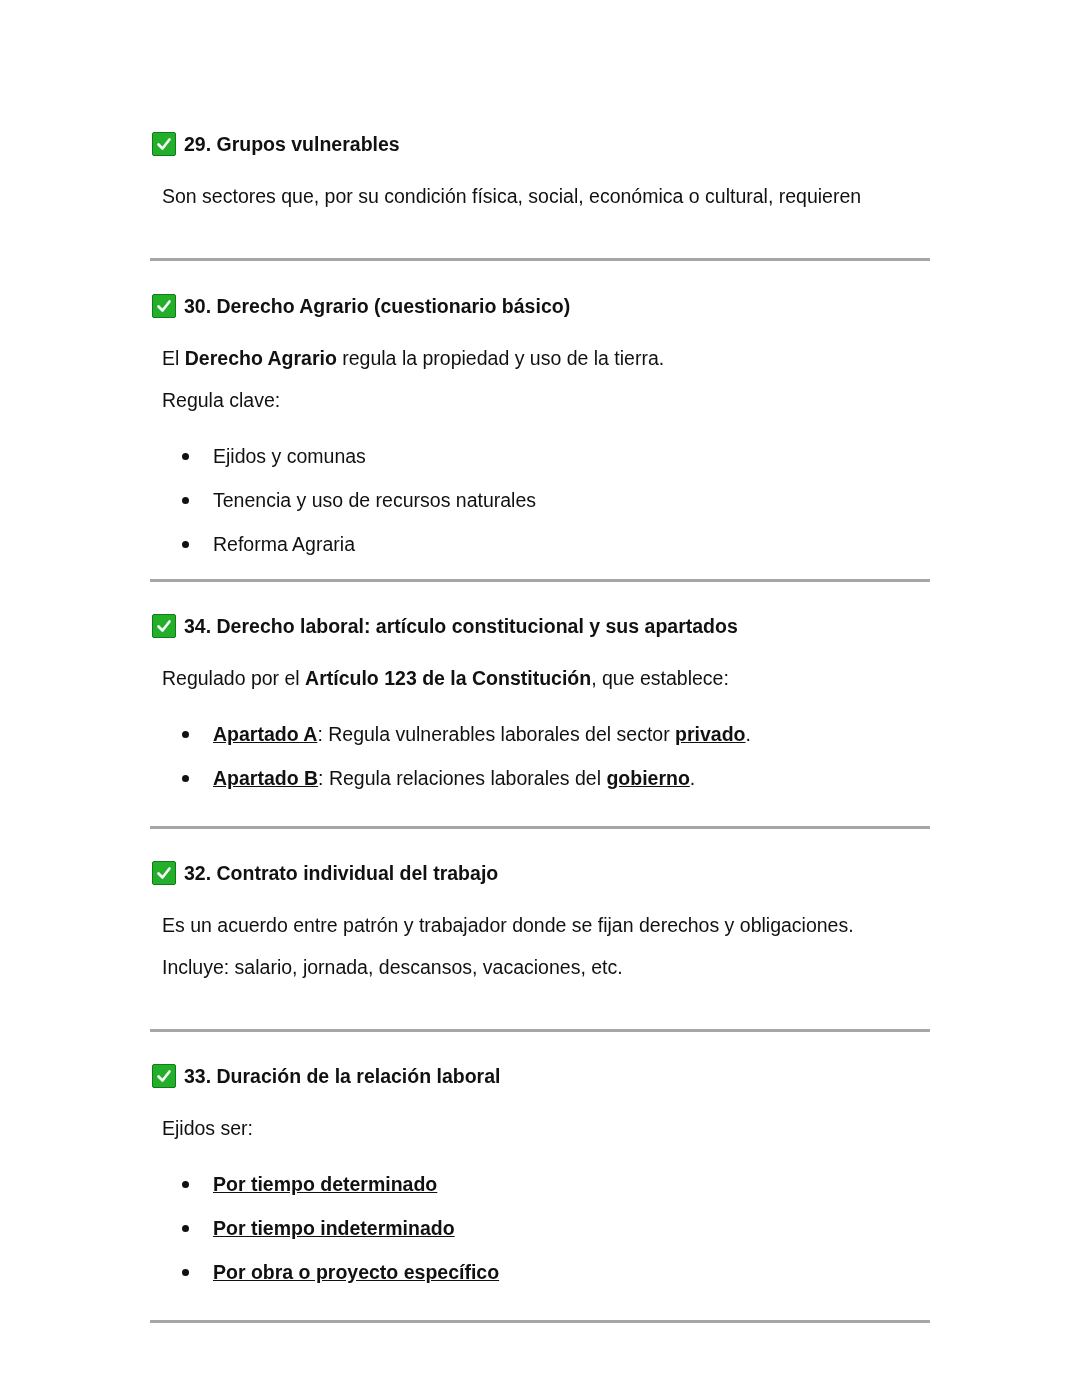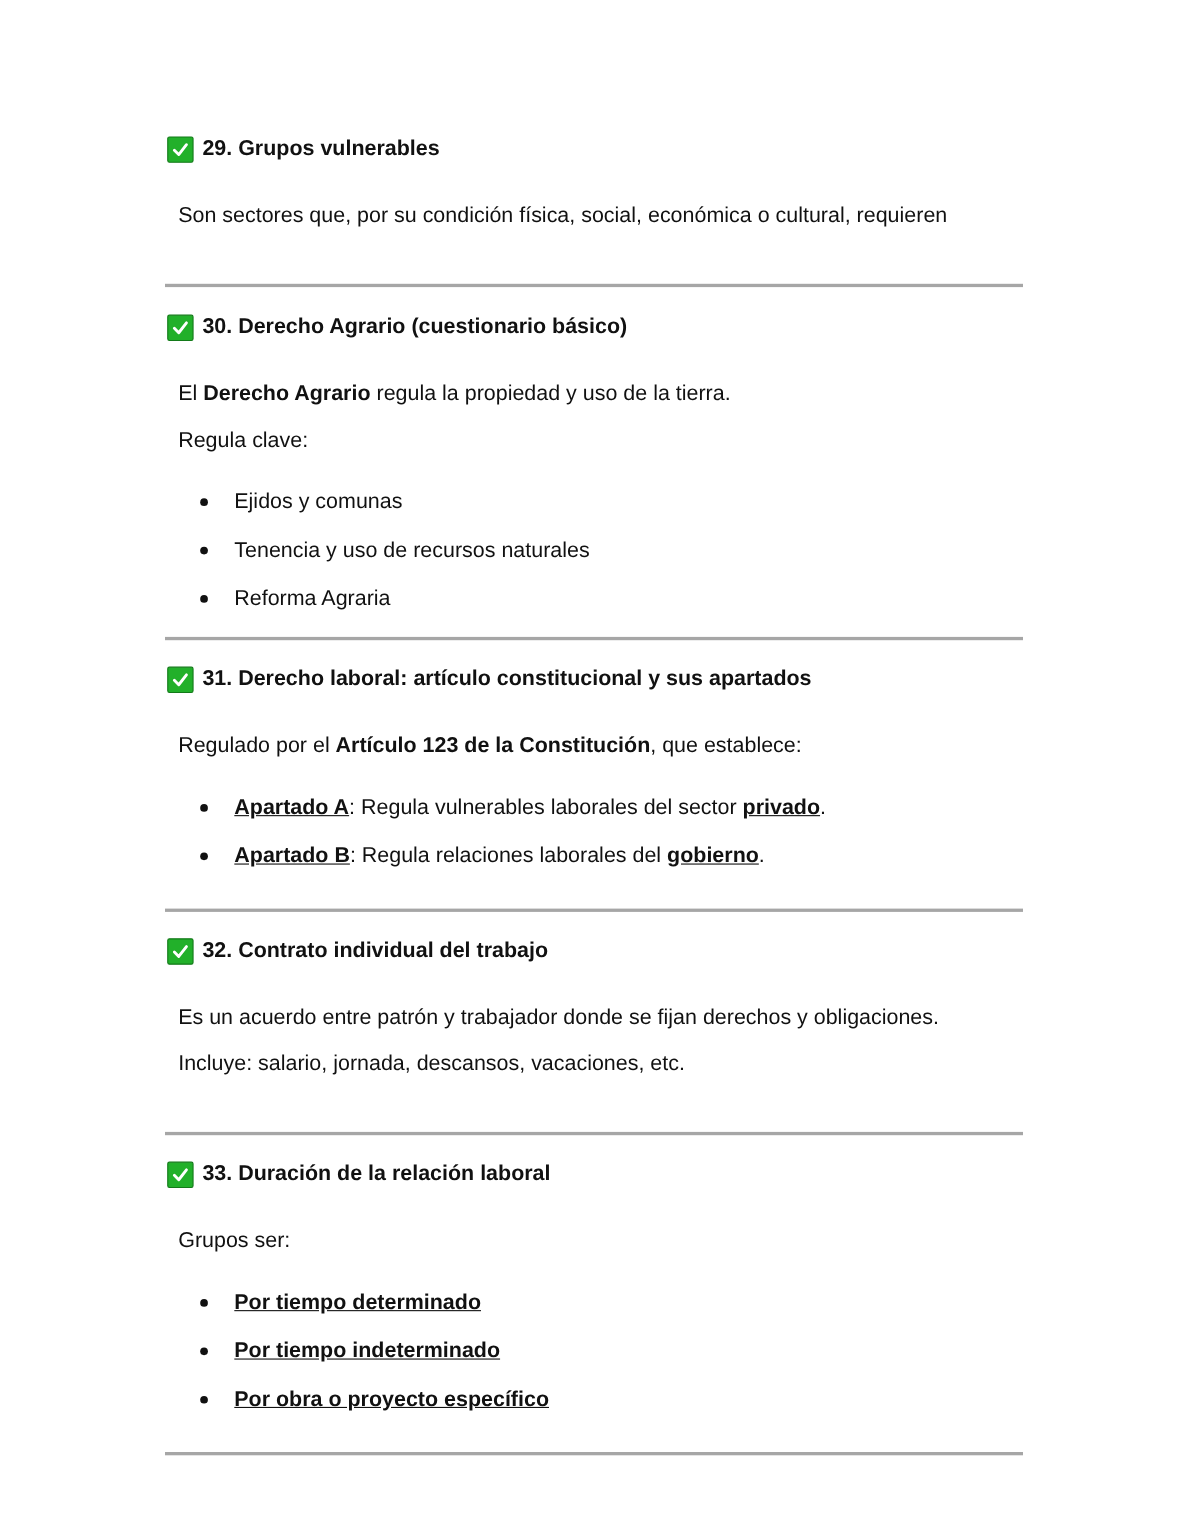--- a/index.html
+++ b/index.html
@@ -19,21 +19,21 @@
       position: absolute;
       left: 150px;
       top: 124px;
       width: 780px;
     }
     .section {
       position: relative;
     }
     .heading {
       display: flex;
-      align-items: flex-start;
+      align-items: flex-end;
       font-size: 19.5px;
       font-weight: bold;
       height: 32px;
       margin: 0;
     }
     .check-icon {
       width: 24px;
       height: 24px;
       background: #22b02a;
       border: 1.5px solid #137a19;
@@ -133,21 +133,21 @@
 
   <div style="height:24px"></div>
 
   <div class="section">
     <h3 class="heading">
       <span class="check-icon">
         <svg viewBox="0 0 18 18">
             <path d="M3.5 9.5 L7.5 13.5 L14.5 4.5" fill="none" stroke="#ffffff" stroke-width="2.6" stroke-linecap="round" stroke-linejoin="round"></path>
           </svg>
       </span>
-      <span>31. Derecho laboral: artículo constitucional y sus apartados</span>
+      <span>34. Derecho laboral: artículo constitucional y sus apartados</span>
     </h3>
     <div style="height:13px"></div>
     <p class="para"><span>Regulado por el </span><b>Artículo 123 de la Constitución</b><span>, que establece:</span></p>
     <div style="height:14px"></div>
     <ul class="bullets">
       <li><span class="dot"></span><b>Apartado A</b><span>: Regula vulnerables laborales del sector </span><b>privado</b><span>.</span></li>
       <li><span class="dot"></span><b>Apartado B</b><span>: Regula relaciones laborales del </span><b>gobierno</b><span>.</span></li>
     </ul>
     <div style="height:19px"></div>
     <div class="divider"></div>
@@ -176,21 +176,21 @@
   <div class="section">
     <h3 class="heading">
       <span class="check-icon">
         <svg viewBox="0 0 18 18">
             <path d="M3.5 9.5 L7.5 13.5 L14.5 4.5" fill="none" stroke="#ffffff" stroke-width="2.6" stroke-linecap="round" stroke-linejoin="round"></path>
           </svg>
       </span>
       <span>33. Duración de la relación laboral</span>
     </h3>
     <div style="height:13px"></div>
-    <p class="para">Grupos ser:</p>
+    <p class="para">Ejidos ser:</p>
     <div style="height:14px"></div>
     <ul class="bullets">
       <li><span class="dot"></span><b>Por tiempo determinado</b></li>
       <li><span class="dot"></span><b>Por tiempo indeterminado</b></li>
       <li><span class="dot"></span><b>Por obra o proyecto específico</b></li>
     </ul>
     <div style="height:19px"></div>
     <div class="divider"></div>
   </div>
 

